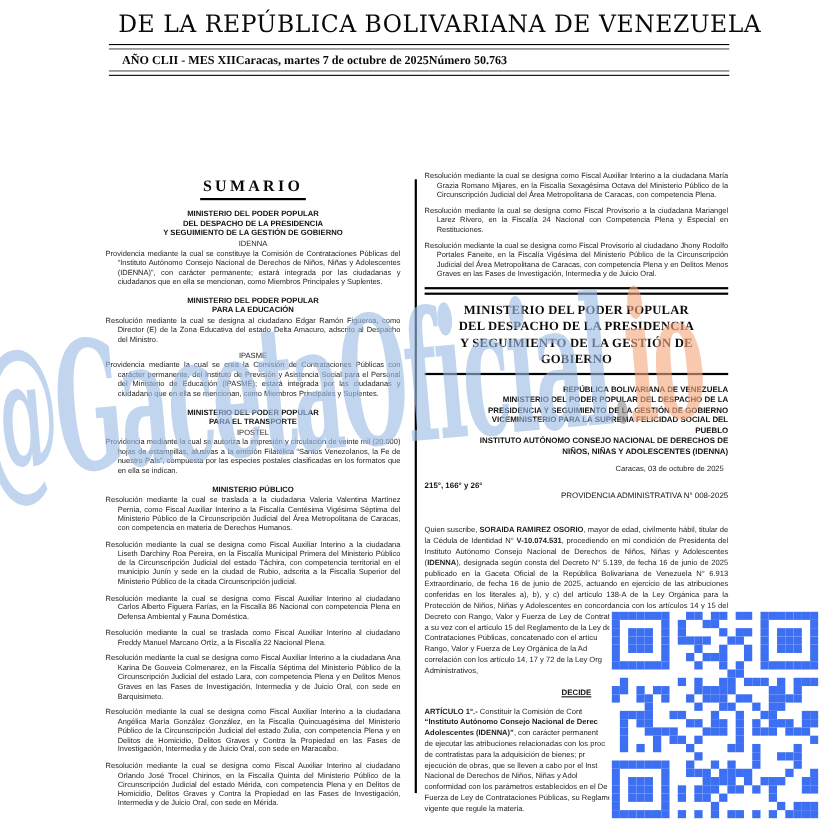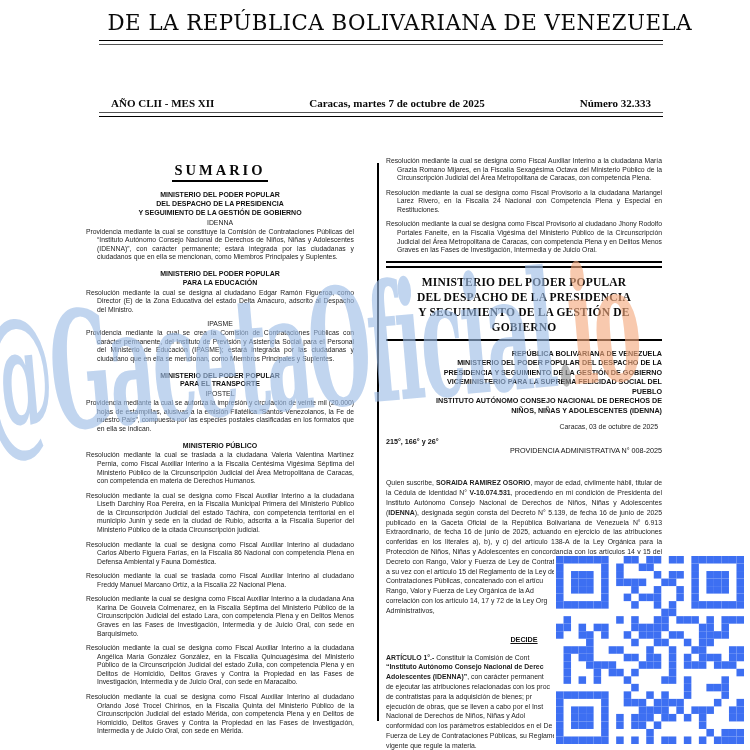--- a/index.html
+++ b/index.html
@@ -8,27 +8,27 @@
 
   
   .masthead{position:absolute;left:99px;top:8px;width:564px;}
   .gtitle{height:94px;display:flex;align-items:center;justify-content:center;overflow:visible;}
   .gtitle span{font-family:"DejaVu Serif",serif;font-weight:bold;font-size:106px;line-height:1;
                display:inline-block;transform:scaleX(0.52);transform-origin:center;
                letter-spacing:-3px;white-space:nowrap;color:#0a0a0a;}
   .gsub{text-align:center;font-family:"DejaVu Serif",serif;font-size:22px;color:#0a0a0a;
         transform:scaleX(0.97);transform-origin:center;letter-spacing:0.5px;margin-top:2px;white-space:nowrap;}
   .rule2{height:3px;border-top:1.5px solid #000;border-bottom:1px solid #555;margin-top:5px;}
-  .inforow{display:flex;justify-content:space-between;align-items:center;
+  .inforow{display:flex;justify-content:flex-start;align-items:center;
            font-family:"Liberation Serif",serif;font-weight:bold;font-size:11px;
-           padding:4px 12px 3px 12px;color:#0a0a0a;margin-top:48px;}
+           padding:4px 12px 3px 12px;color:#0a0a0a;}
   .rule2b{height:3px;border-top:1px solid #555;border-bottom:1.5px solid #000;}
 
   
-  .col-left{position:absolute;left:86px;top:161px;width:268px;}
+  .col-left{position:absolute;left:96px;top:161px;width:268px;}
   .vdivider{position:absolute;left:377px;top:163px;width:2px;height:558px;background:#000;}
   .col-right{position:absolute;left:386px;top:157px;width:276px;}
 
   .sumario-title{text-align:center;margin:0 0 9px 0;}
   .sumario-title span{font-family:"Liberation Serif",serif;font-weight:bold;font-size:14.5px;
                       letter-spacing:3px;display:inline-block;border-bottom:2.5px solid #000;
                       padding:0 2px 1px 2px;color:#0a0a0a;}
   .mp-h{font-size:7px;font-weight:bold;text-align:center;white-space:pre-line;line-height:1.27;
         margin:8px 0 1px 0;color:#111;}
   .mp-s{font-size:6.9px;text-align:center;margin:0 0 2px 0;color:#222;}
@@ -39,21 +39,21 @@
   .sep-thick{border-top:2.5px solid #000;border-bottom:2.5px solid #000;height:3.5px;margin:3px 0 7px 0;}
   .box-heading{font-family:"Liberation Serif",serif;font-weight:bold;font-size:11.5px;line-height:1.3;
                text-align:center;white-space:pre-line;border-bottom:2.5px solid #000;
                padding-bottom:4px;margin-bottom:8px;letter-spacing:0.2px;color:#0a0a0a;}
   .letterhead{font-weight:bold;font-size:7.2px;line-height:1.32;text-align:right;white-space:pre-line;color:#111;}
   .place-date{font-size:6.9px;text-align:right;margin:8px 4px 7px 0;color:#222;}
   .anniv{font-weight:bold;font-size:7.2px;color:#111;}
   .prov{font-weight:normal;font-size:7.2px;text-align:right;margin-bottom:23px;color:#111;}
   .body-p{font-size:6.9px;line-height:1.42;text-align:justify;margin:0;color:#1d1d1d;}
   .trunc{font-size:6.9px;line-height:1.42;white-space:pre-line;color:#1d1d1d;}
-  .decide{font-weight:bold;font-size:7.2px;text-align:center;margin:19px 0 9px 0;color:#111;text-decoration:underline;}
+  .decide{font-weight:bold;font-size:7.2px;text-align:center;margin:9px 0 9px 0;color:#111;text-decoration:underline;}
   .articulo{font-size:6.9px;line-height:1.42;white-space:pre-line;color:#1d1d1d;}
 
   
   .qr{position:absolute;left:554px;top:554px;width:192px;height:192px;background:#fff;
       padding:2px;box-sizing:border-box;z-index:8;}
   .qr svg{display:block;width:188px;height:188px;}
 
   
   .watermark{position:absolute;left:-18px;top:298px;z-index:6;pointer-events:none;
              white-space:nowrap;font-family:"DejaVu Serif",serif;font-weight:bold;
@@ -65,21 +65,21 @@
 <body>
 
 <div class="page">
 
   <header class="masthead">
     <div class="gsub">DE LA REPÚBLICA BOLIVARIANA DE VENEZUELA</div>
     <div class="rule2"></div>
     <div class="inforow">
       <span>AÑO CLII - MES XII</span>
       <span>Caracas, martes 7 de octubre de 2025</span>
-      <span>Número 32.333</span>
+      <span>Número 50.763</span>
     </div>
     <div class="rule2b"></div>
   </header>
 
   <section class="col-left">
     <div class="sumario-title">
       <span>SUMARIO</span>
     </div>
     <div class="mp-h" style="margin-top:4px;">MINISTERIO DEL PODER POPULAR
 DEL DESPACHO DE LA PRESIDENCIA

